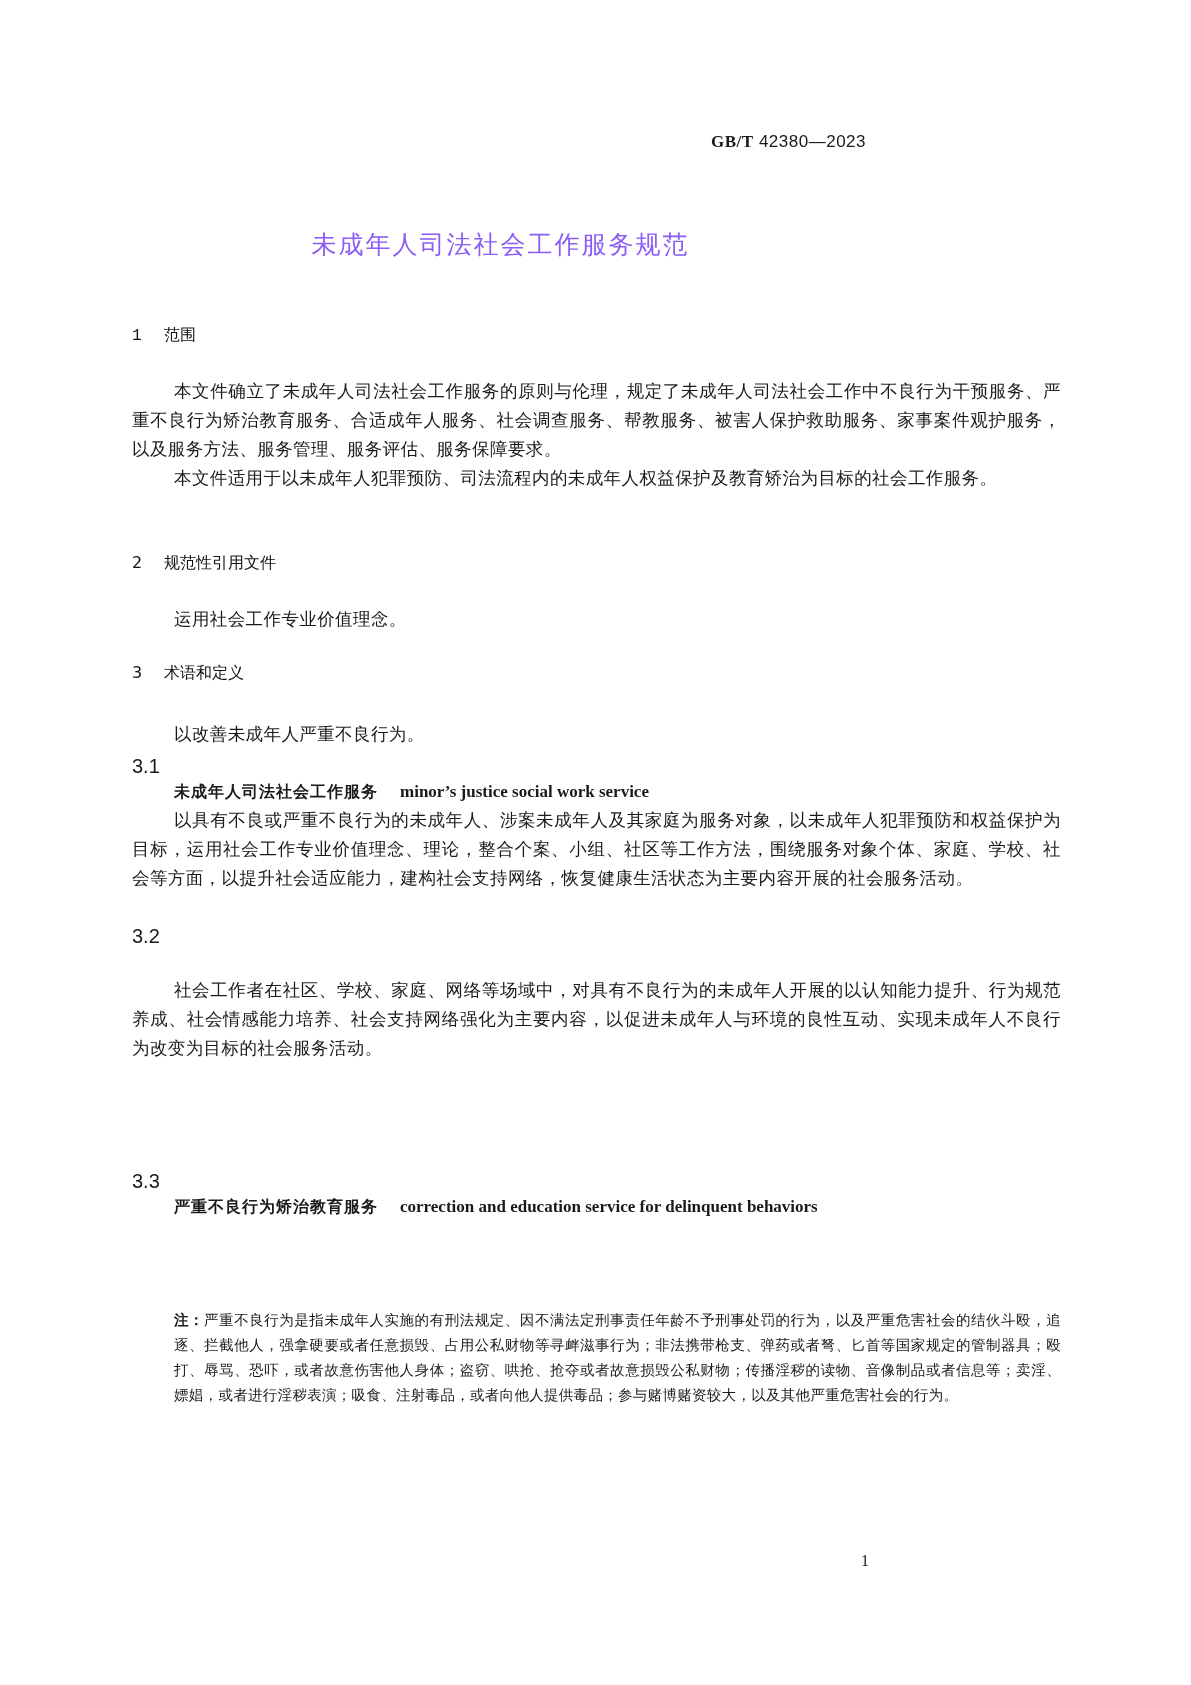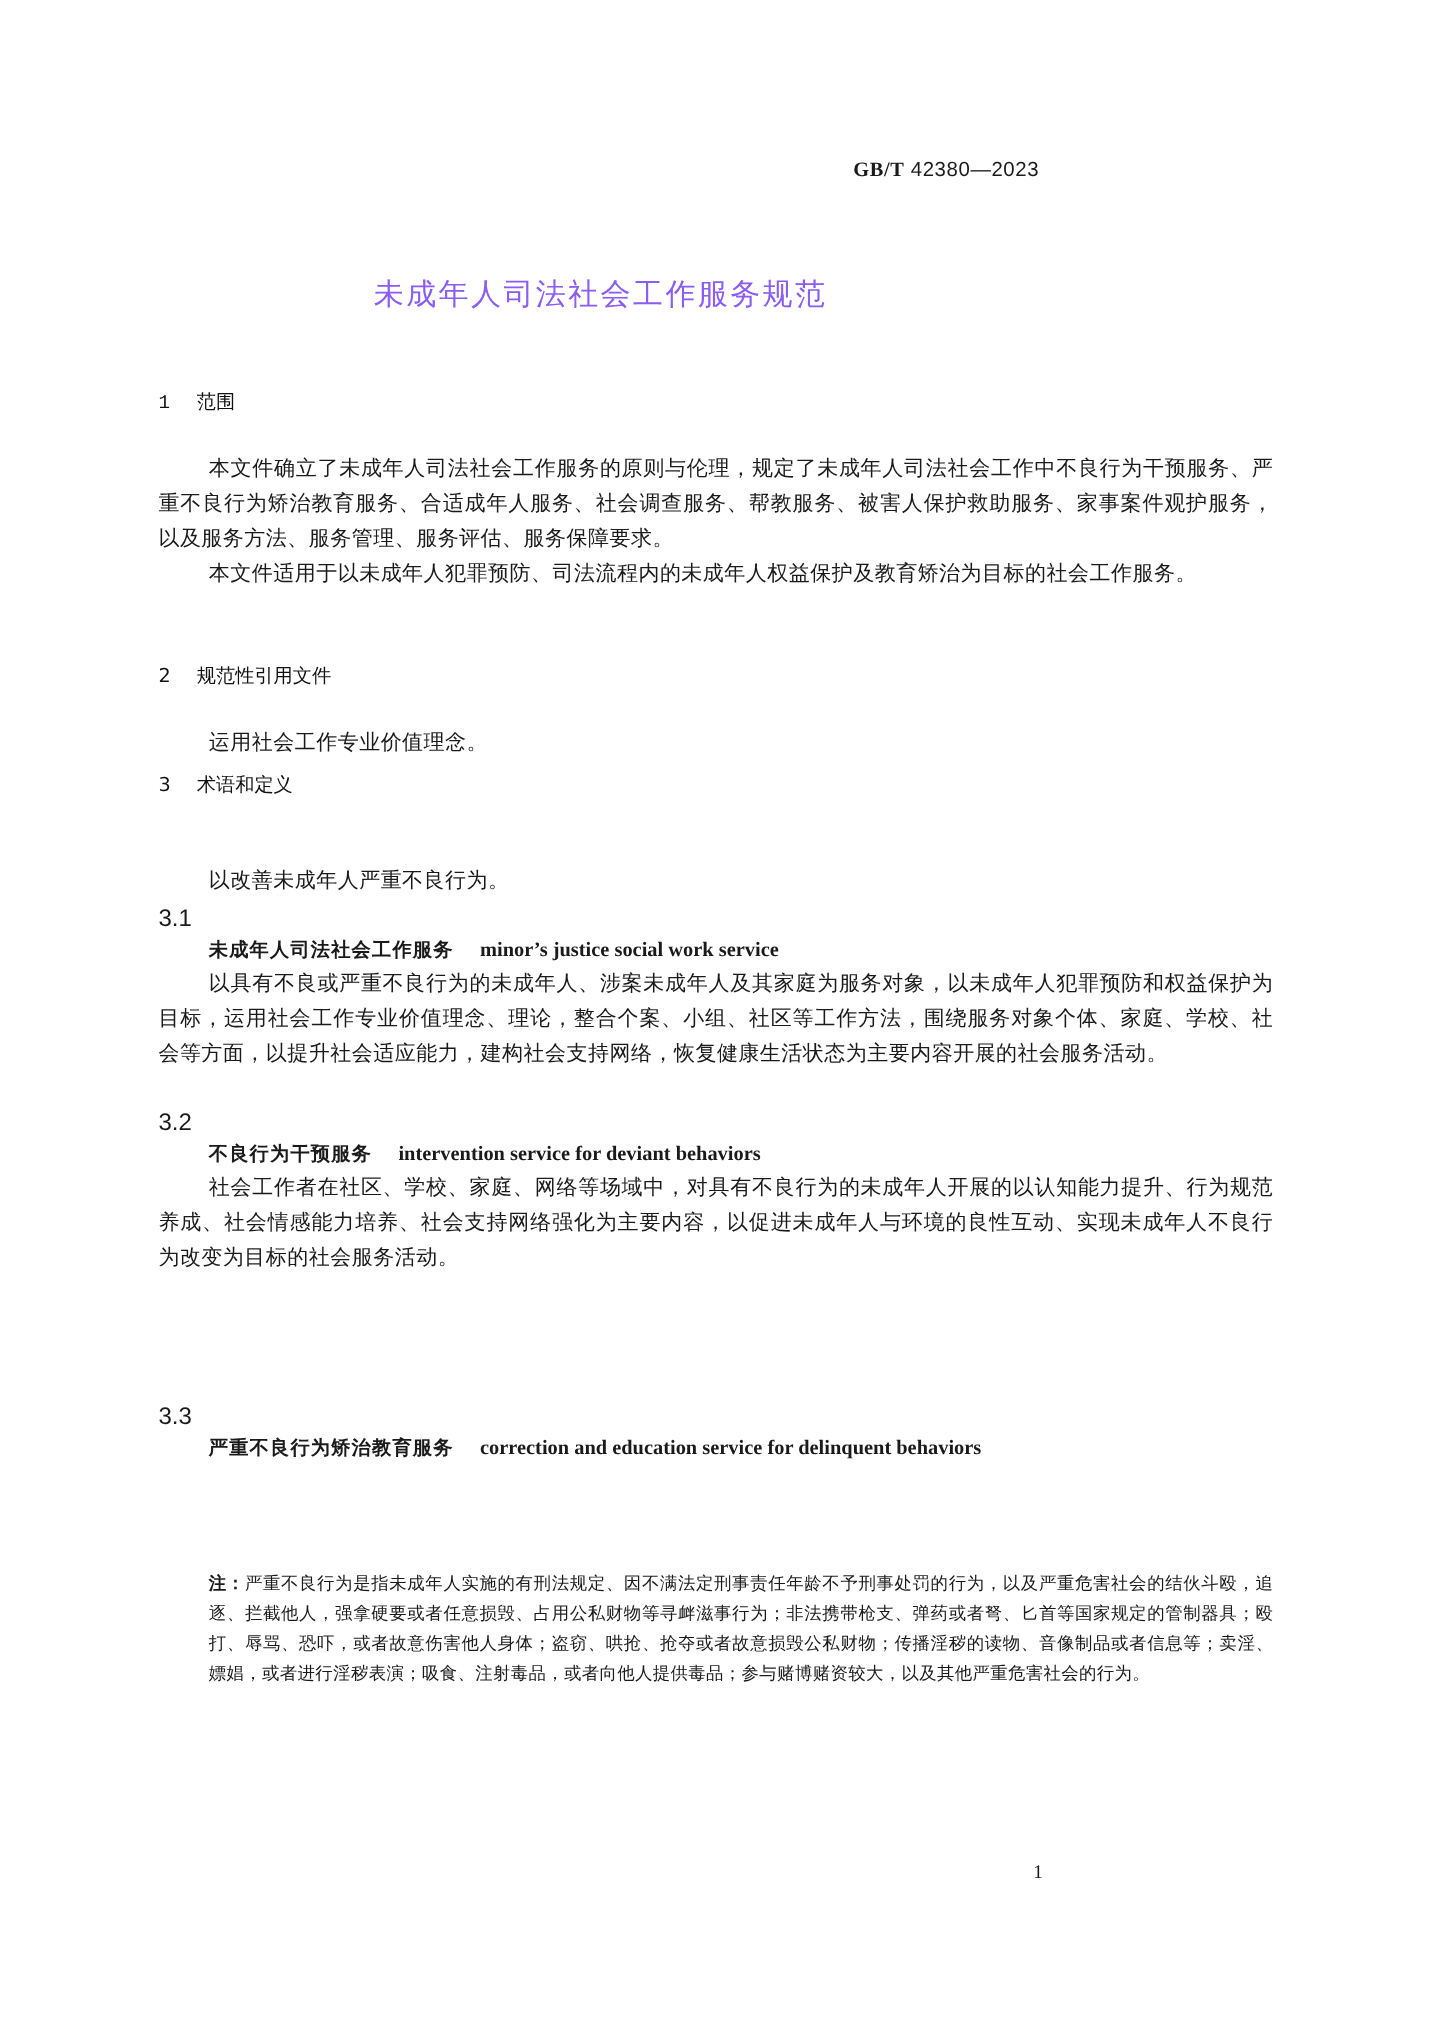--- a/index.html
+++ b/index.html
@@ -42,35 +42,32 @@
     <span class="num">1</span><span>范围</span>
   </div>
   <div class="p" style="top:464px;">本文件适用于以未成年人犯罪预防、司法流程内的未成年人权益保护及教育矫治为目标的社会工作服务。</div>
   <div class="p" style="top:377px;">本文件确立了未成年人司法社会工作服务的原则与伦理，规定了未成年人司法社会工作中不良行为干预服务、严重不良行为矫治教育服务、合适成年人服务、社会调查服务、帮教服务、被害人保护救助服务、家事案件观护服务，以及服务方法、服务管理、服务评估、服务保障要求。</div>
 
   <div class="h1" style="top:553px;">
     <span class="num">2</span><span>规范性引用文件</span>
   </div>
   <div class="p" style="top:605px;">运用社会工作专业价值理念。</div>
 
-  <div class="h1" style="top:644px;">
+  <div class="h1" style="top:663px;">
     <span class="num">3</span><span>术语和定义</span>
   </div>
   <div class="p" style="top:720px;">以改善未成年人严重不良行为。</div>
 
   <div class="termno" style="top:755px;">3.1</div>
   <div class="termname" style="top:782px;">
     <span class="zh">未成年人司法社会工作服务</span><span class="en">minor’s justice social work service</span>
   </div>
   <div class="p" style="top:806px;">以具有不良或严重不良行为的未成年人、涉案未成年人及其家庭为服务对象，以未成年人犯罪预防和权益保护为目标，运用社会工作专业价值理念、理论，整合个案、小组、社区等工作方法，围绕服务对象个体、家庭、学校、社会等方面，以提升社会适应能力，建构社会支持网络，恢复健康生活状态为主要内容开展的社会服务活动。</div>
 
   <div class="termno" style="top:925px;">3.2</div>
-  <div class="termname" style="top:952px;">
-    <span class="zh">不良行为干预服务</span><span class="en">intervention service for deviant behaviors</span>
-  </div>
   <div class="p" style="top:976px;">社会工作者在社区、学校、家庭、网络等场域中，对具有不良行为的未成年人开展的以认知能力提升、行为规范养成、社会情感能力培养、社会支持网络强化为主要内容，以促进未成年人与环境的良性互动、实现未成年人不良行为改变为目标的社会服务活动。</div>
 
   <div class="termno" style="top:1170px;">3.3</div>
   <div class="termname" style="top:1197px;">
     <span class="zh">严重不良行为矫治教育服务</span><span class="en">correction and education service for delinquent behaviors</span>
   </div>
   <div class="note" style="top:1308px;">
     <span class="label">注：</span><span>严重不良行为是指未成年人实施的有刑法规定、因不满法定刑事责任年龄不予刑事处罚的行为，以及严重危害社会的结伙斗殴，追逐、拦截他人，强拿硬要或者任意损毁、占用公私财物等寻衅滋事行为；非法携带枪支、弹药或者弩、匕首等国家规定的管制器具；殴打、辱骂、恐吓，或者故意伤害他人身体；盗窃、哄抢、抢夺或者故意损毁公私财物；传播淫秽的读物、音像制品或者信息等；卖淫、嫖娼，或者进行淫秽表演；吸食、注射毒品，或者向他人提供毒品；参与赌博赌资较大，以及其他严重危害社会的行为。</span>
   </div>
 

